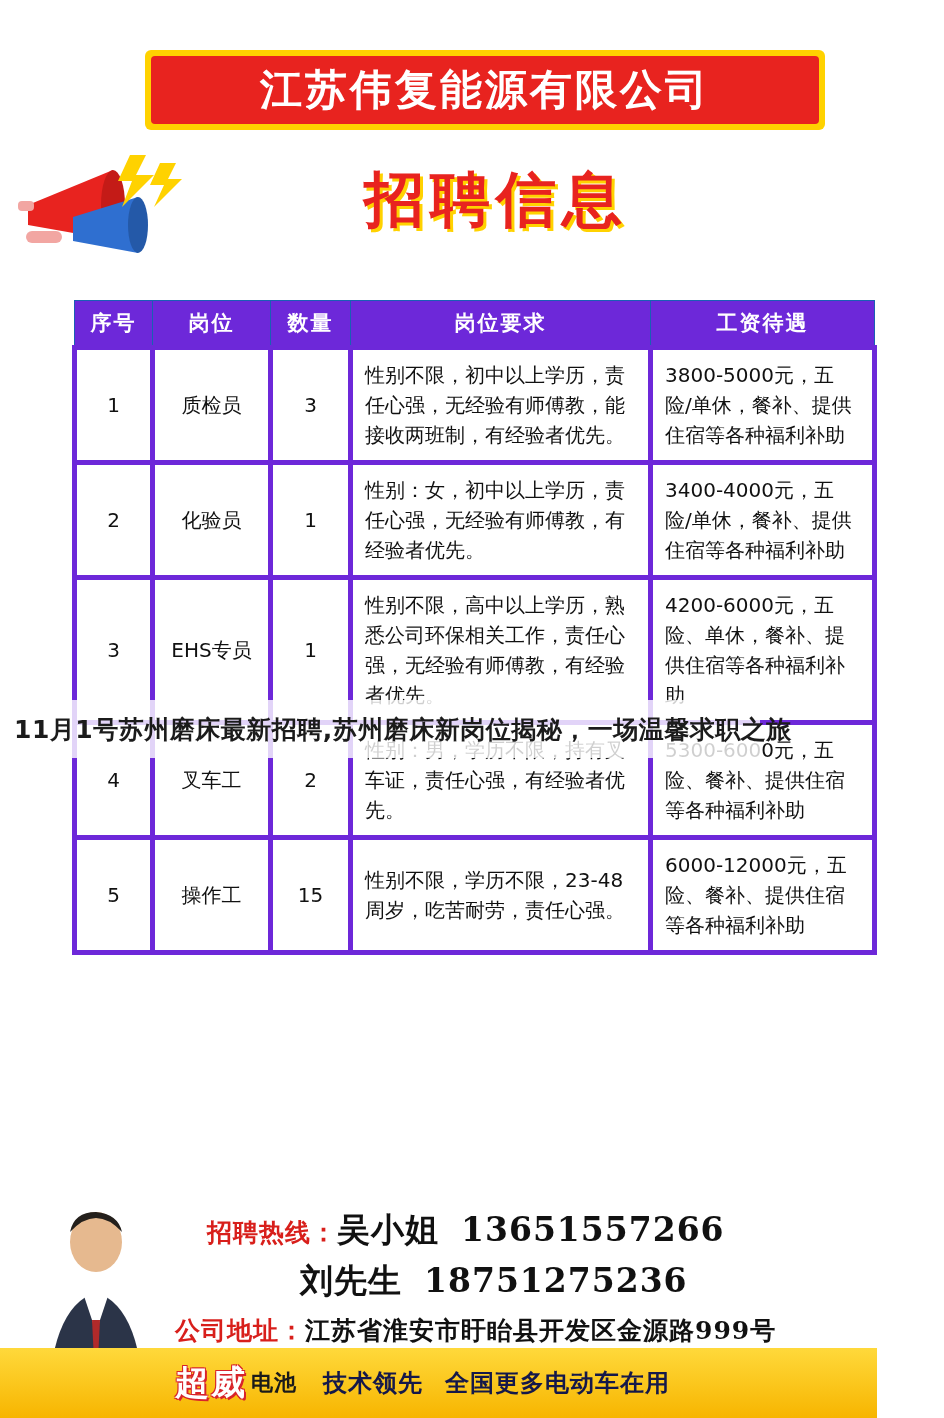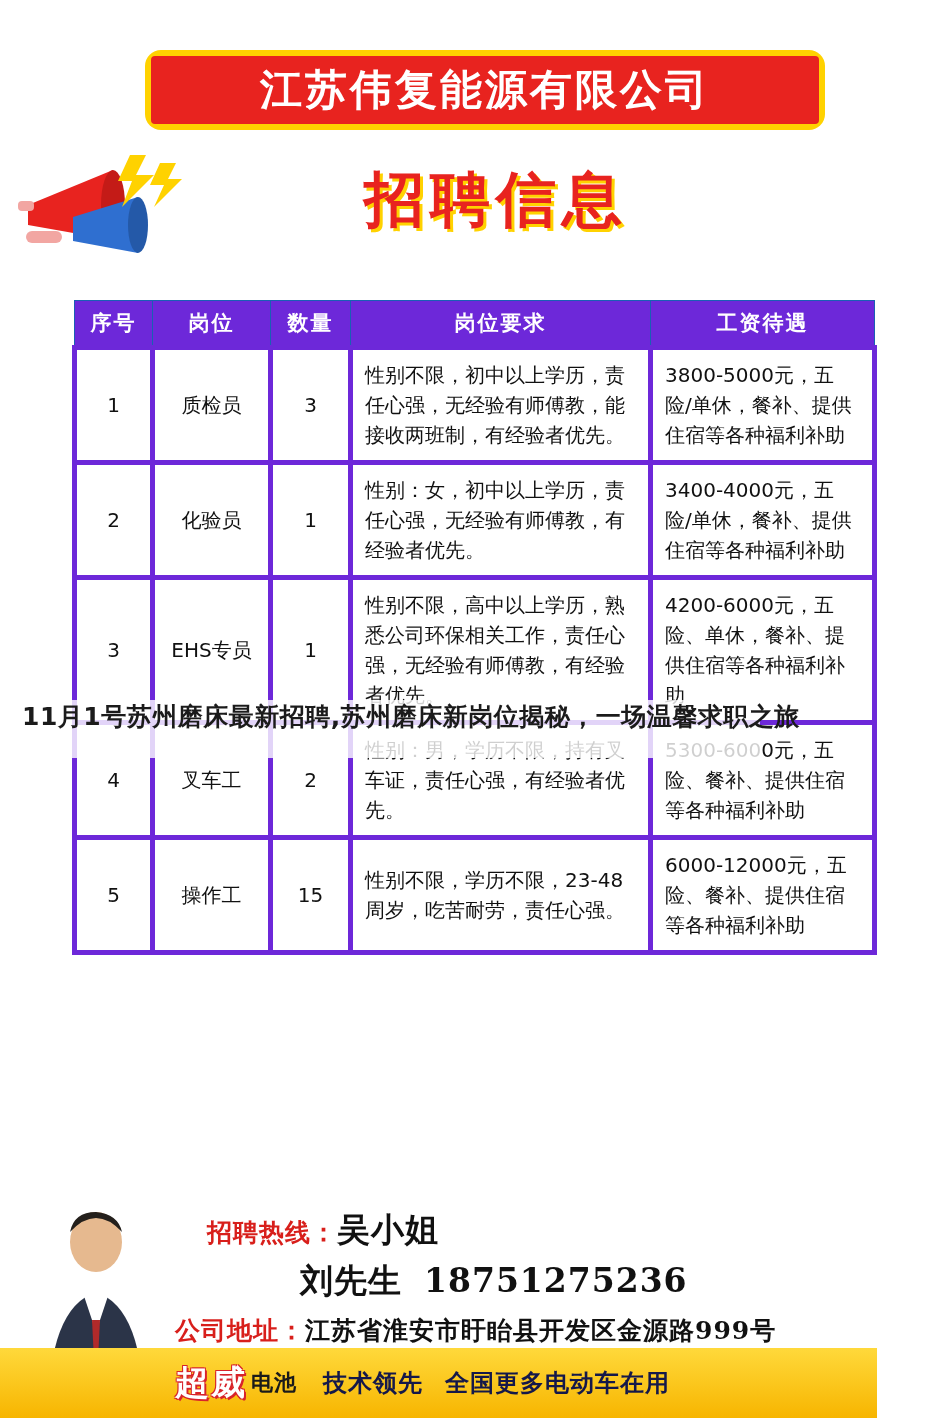--- a/index.html
+++ b/index.html
@@ -23,21 +23,21 @@
   }
 
   
   .banner-wrap {
     position: absolute;
     left: 145px;
     top: 50px;
     width: 680px;
     height: 80px;
     background: #ffd200;
-    border-radius: 16px;
+    border-radius: 6px;
     padding: 6px;
     box-sizing: border-box;
   }
   .banner-inner {
     width: 100%;
     height: 100%;
     background: #e8231f;
     border-radius: 4px;
     display: flex;
     align-items: center;
@@ -238,21 +238,22 @@
 
   
   .caption-band {
     position: absolute;
     left: 0;
     top: 700px;
     width: 760px;
     height: 58px;
     background: rgba(255,255,255,0.80);
     display: flex;
-    padding-left: 22px;
+    align-items: center;
+    padding-left: 14px;
     box-sizing: border-box;
   }
   .caption-text {
     font-family: "DejaVu Sans", sans-serif;
     font-size: 25px;
     font-weight: bold;
     color: #1b1b1b;
     letter-spacing: 0.5px;
     white-space: nowrap;
   }
@@ -352,20 +353,21 @@
       <path d="M74 120 L82 120 L80 160 L76 160 Z" fill="#b02a2a"></path>
       <path d="M126 150 L156 188 L142 198 L118 168 Z" fill="#2b3448"></path>
       <ellipse cx="152" cy="196" rx="12" ry="10" fill="#e6b98f"></ellipse>
     </svg>
   </div>
 
   <div class="contact">
     <div class="contact-row">
       <span class="contact-label">招聘热线：</span>
       <span class="contact-value">吴小姐</span>
+      <span class="contact-value" style="margin-left:22px;">13651557266</span>
     </div>
     <div class="contact-row indent">
       <span class="contact-value">刘先生</span>
       <span class="contact-value" style="margin-left:22px;">18751275236</span>
     </div>
     <div class="addr-row">
       <span class="addr-label">公司地址：</span>
       <span class="addr-value">江苏省淮安市盱眙县开发区金源路999号</span>
     </div>
   </div>

